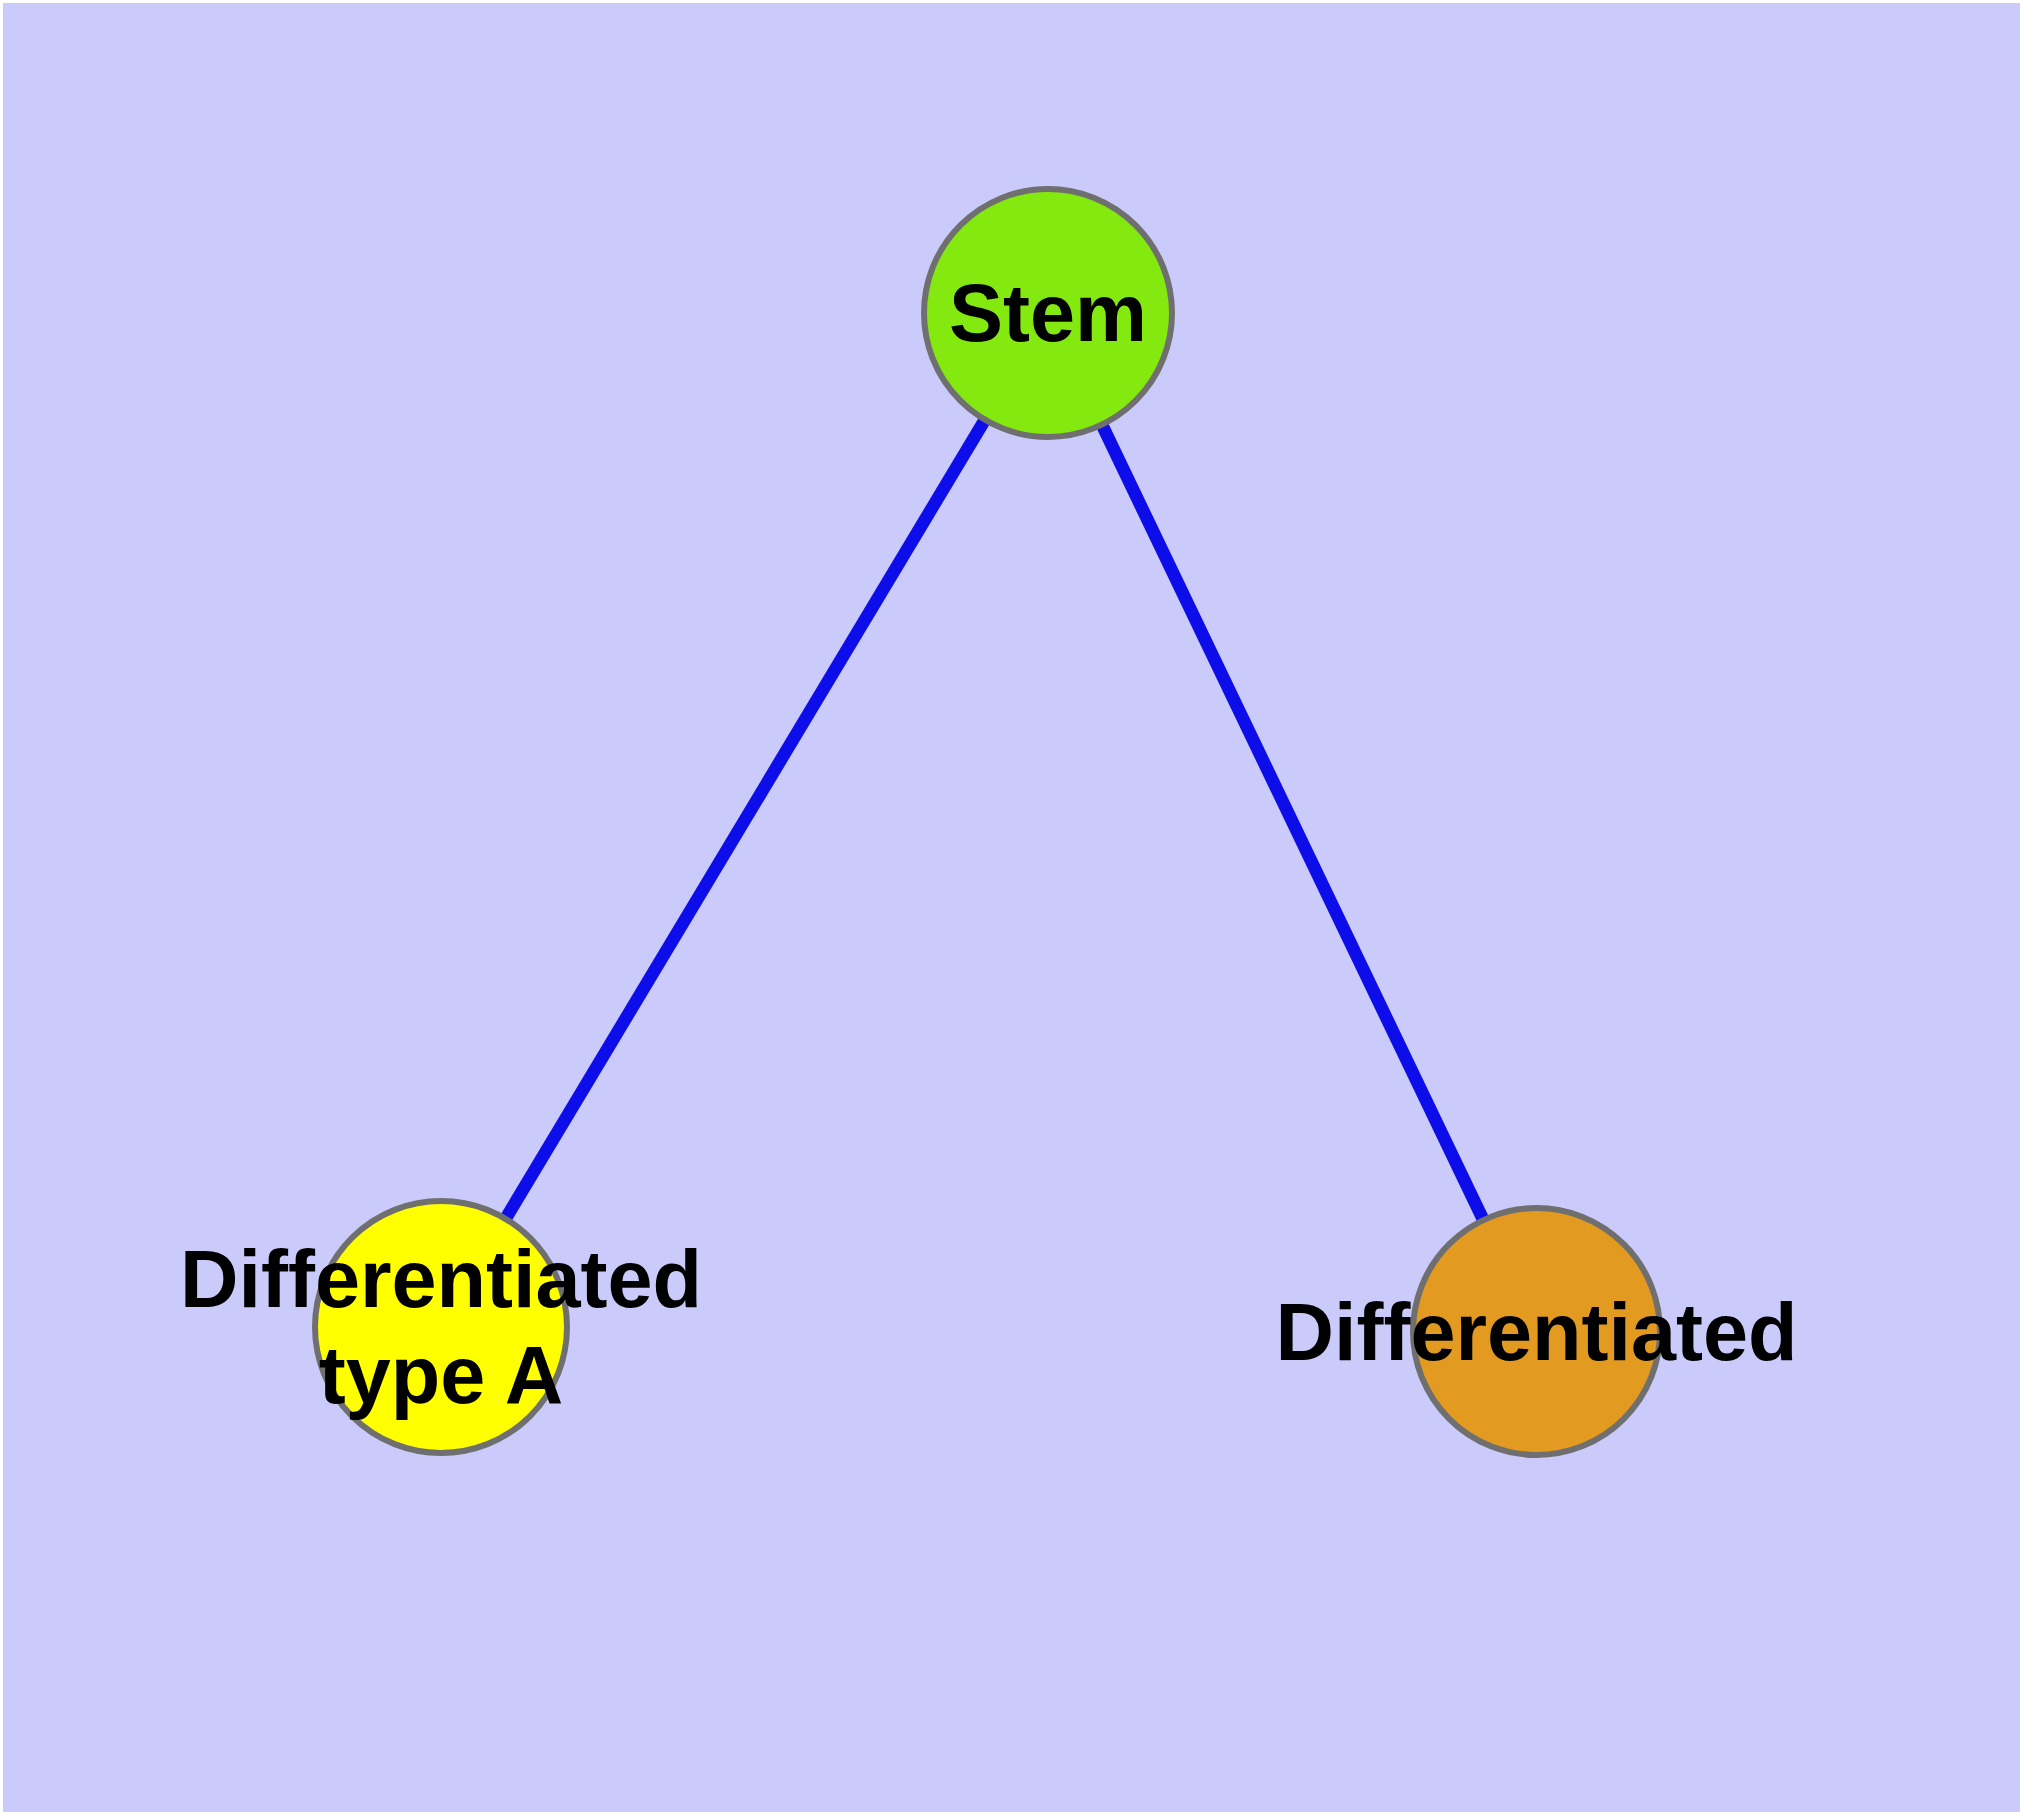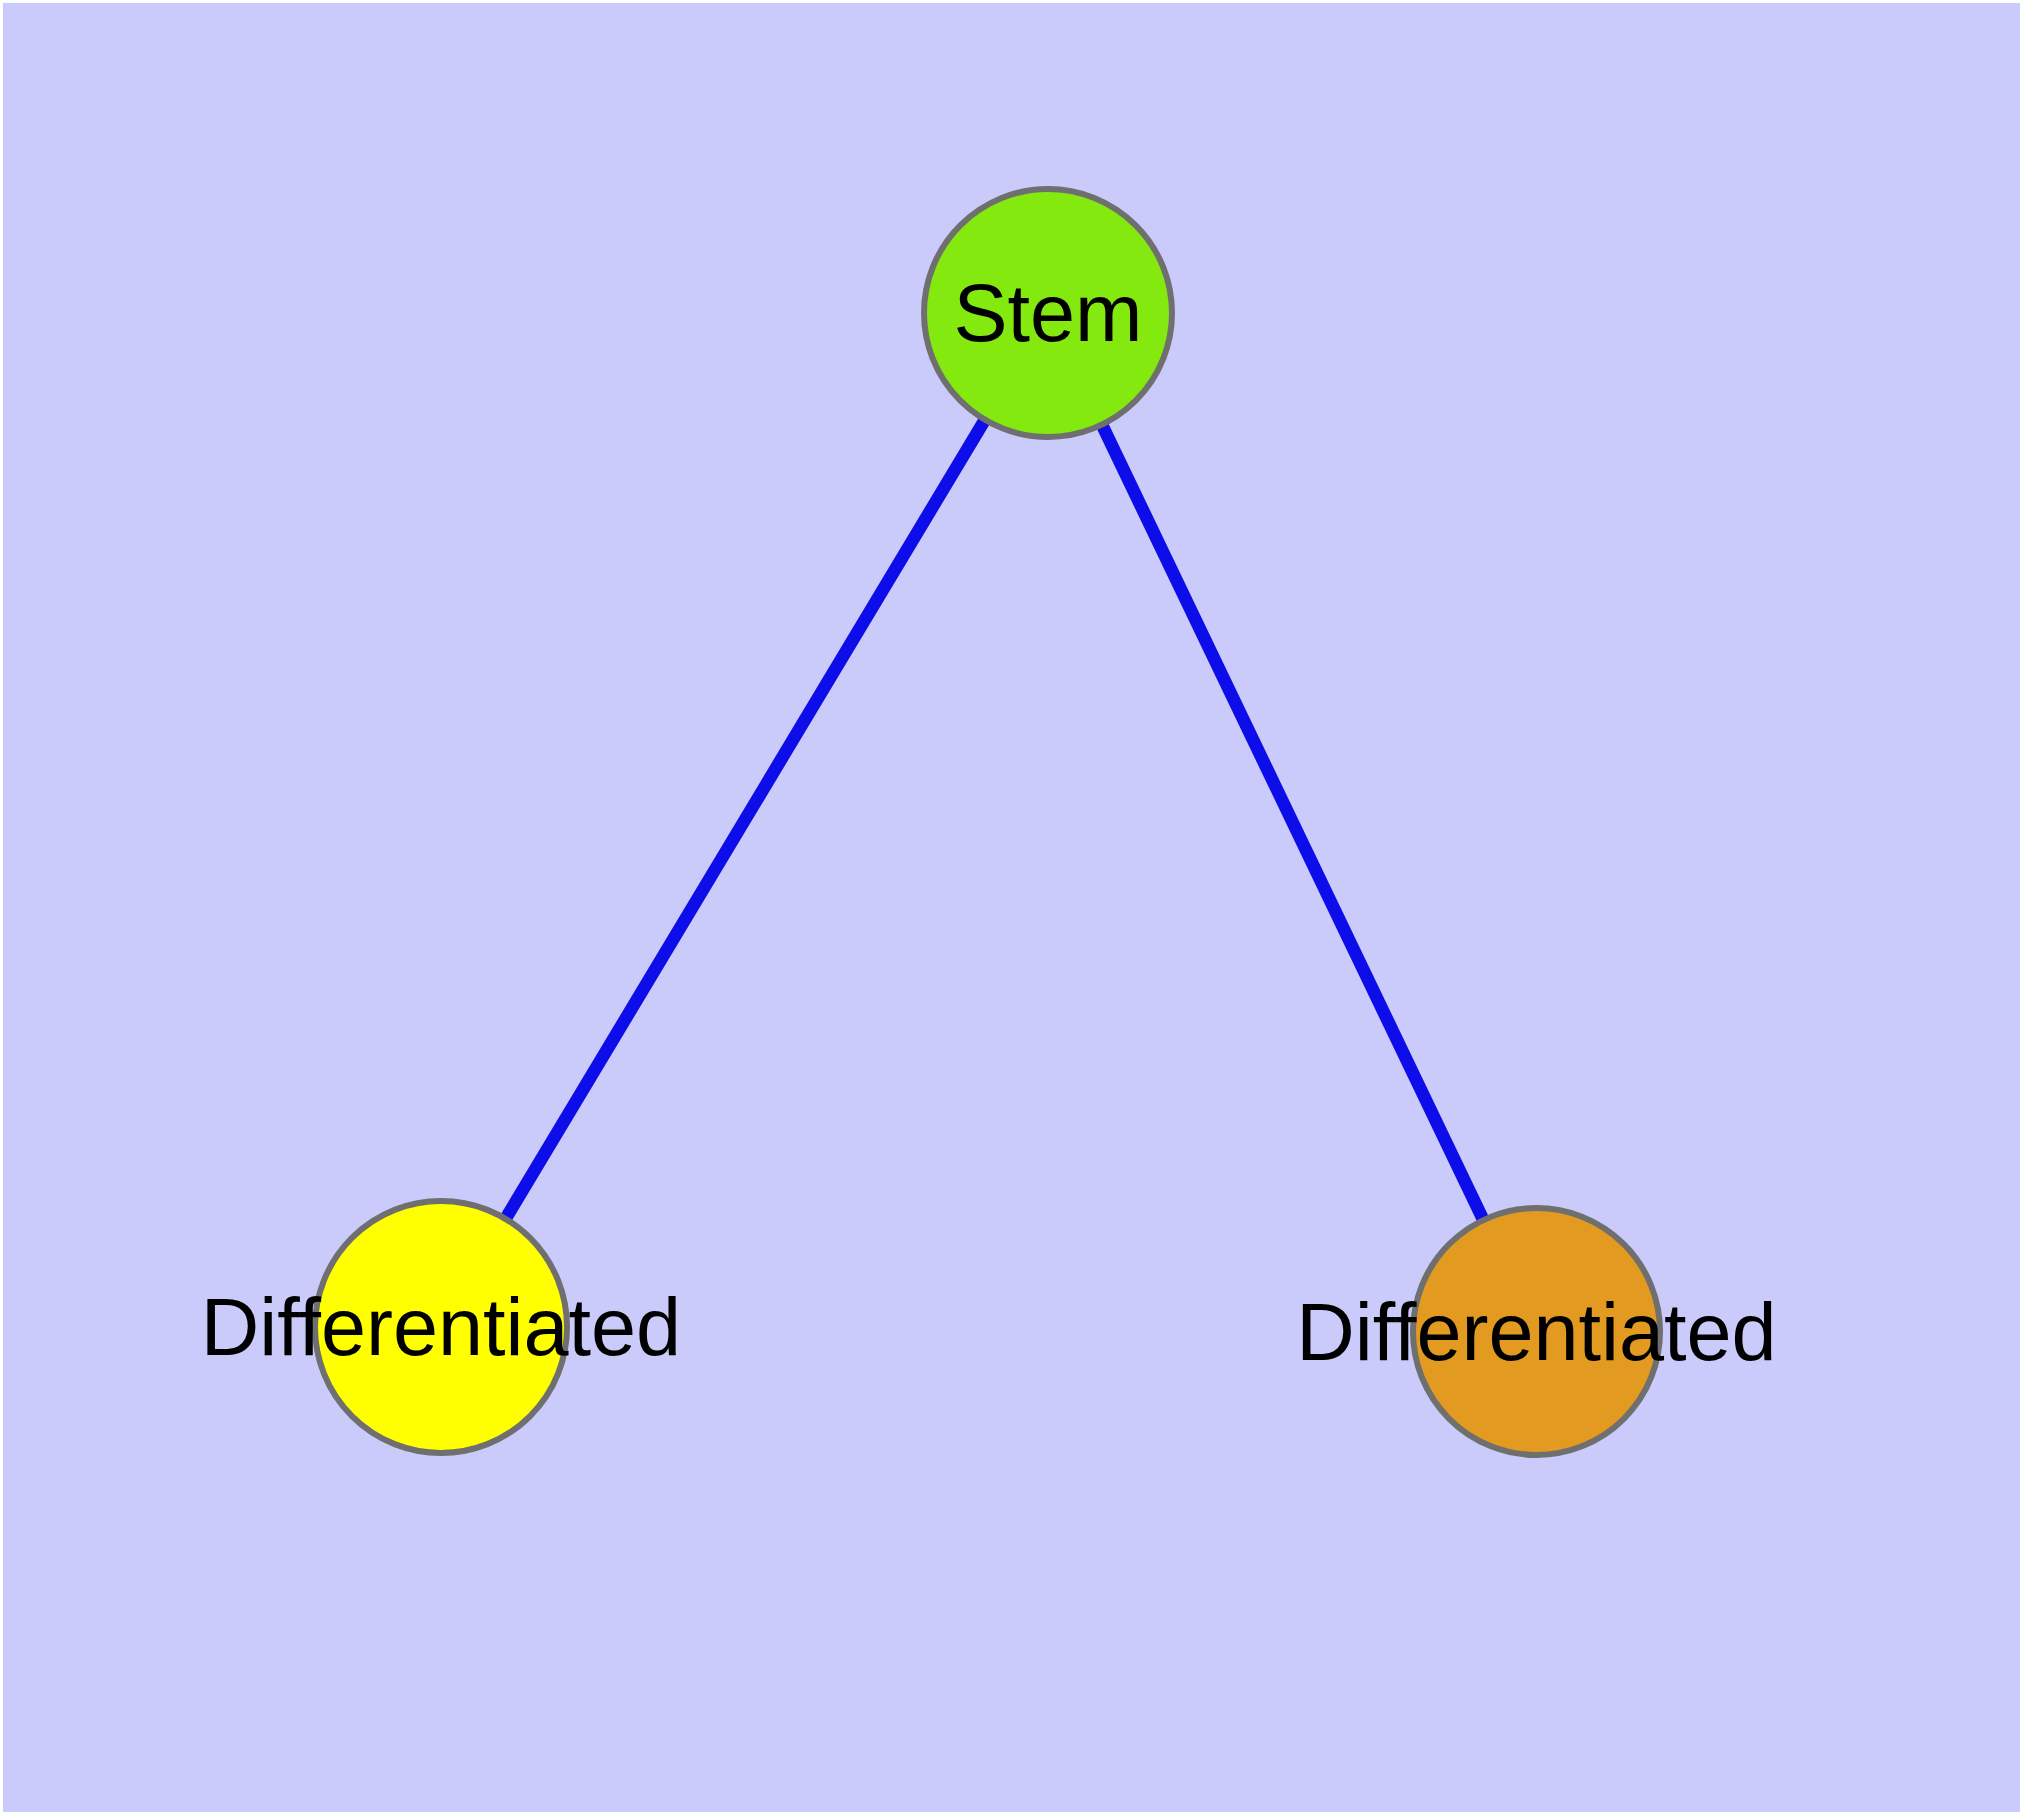--- a/index.html
+++ b/index.html
@@ -32,21 +32,21 @@
     position: absolute;
     z-index: 2;
     border-radius: 50%;
     border: 6px solid #6f6f6f;
     box-sizing: border-box;
     display: flex;
     align-items: center;
     justify-content: center;
   }
   .node-label {
-    font-weight: normal;
+    font-weight: bold;
     font-size: 81px;
     line-height: 96px;
     color: #000000;
     text-align: center;
   }
   .node-label .line {
     display: block;
     white-space: nowrap;
   }
   .node-label .line:empty { display: none; }
@@ -65,20 +65,21 @@
   <div class="node" style="left: 921px; top: 186px; width: 254px; height: 254px; background: rgb(132, 233, 14); border-color: rgb(111, 111, 111); border-width: 6px;">
     <div class="node-label">
       <span class="line">Stem</span>
 
     </div>
   </div>
 
   <div class="node" style="left: 312px; top: 1198px; width: 258px; height: 258px; background: rgb(255, 255, 0); border-color: rgb(111, 111, 111); border-width: 6px;">
     <div class="node-label">
       <span class="line">Differentiated</span>
+      <span class="line">type A</span>
     </div>
   </div>
 
   <div class="node" style="left: 1410px; top: 1205px; width: 253px; height: 253px; background: rgb(226, 154, 32); border-color: rgb(111, 111, 111); border-width: 6px;">
     <div class="node-label">
       <span class="line">Differentiated</span>
     </div>
   </div>
 </div>
 

